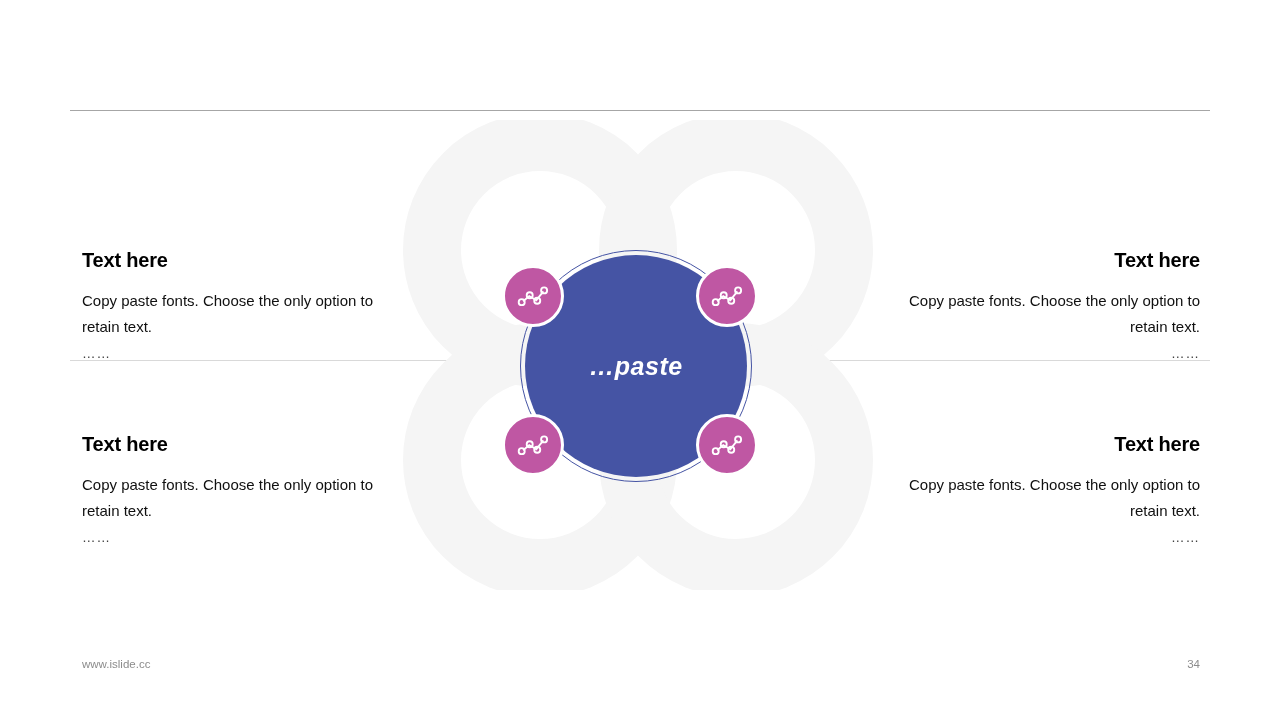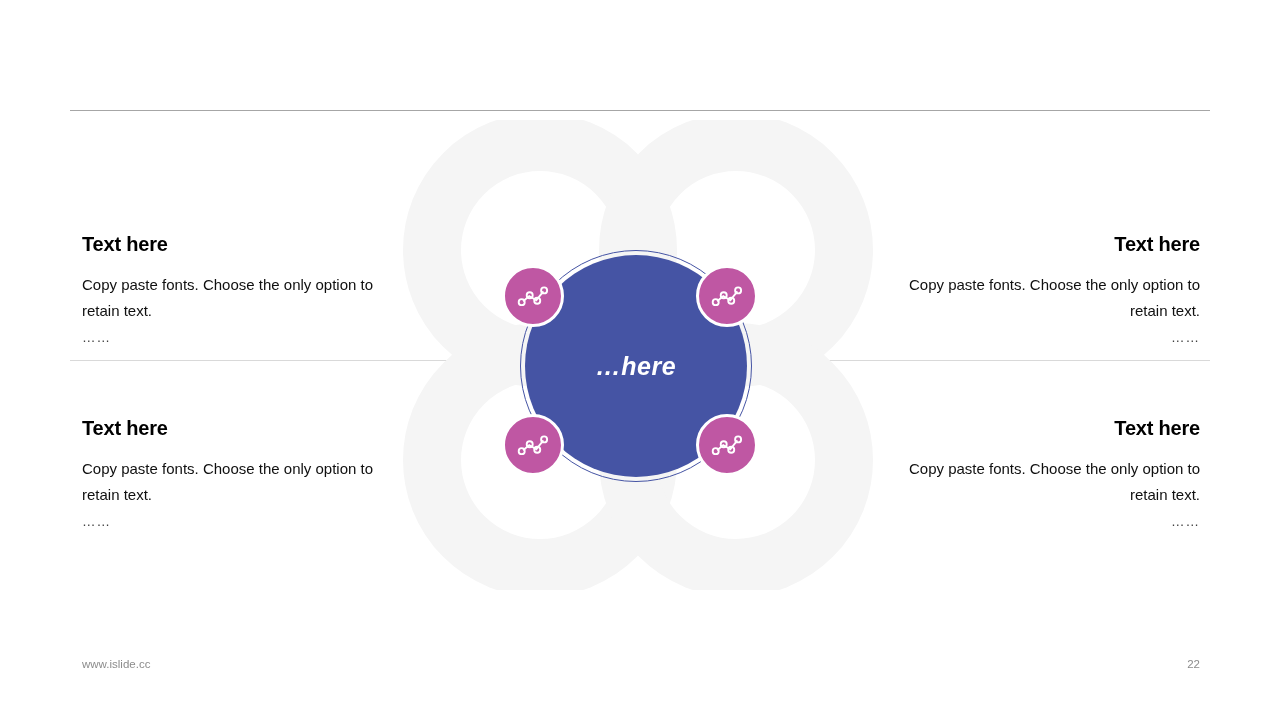--- a/index.html
+++ b/index.html
@@ -101,21 +101,21 @@
     justify-content: center;
   }
   .node.tl { left: 12px;  top: 35px;  }
   .node.tr { left: 206px; top: 35px;  }
   .node.bl { left: 12px;  top: 184px; }
   .node.br { left: 206px; top: 184px; }
 
   .node svg { display: block; }
 
   
-  .tblock { position: absolute; width: 300px; }
+  .tblock { position: absolute; width: 300px; margin-top: 16px; }
 
   .tblock h2 {
     font-size: 20px;
     font-weight: bold;
     color: #000000;
     margin-bottom: 16px;
     letter-spacing: -0.2px;
   }
   .tblock p {
     font-size: 15px;
@@ -172,21 +172,21 @@
       <circle cx="152" cy="340" r="108"></circle>
       <circle cx="348" cy="340" r="108"></circle>
     </g>
   </svg>
 
   <div class="center-graphic">
 
     <div class="core-ring"></div>
 
     <div class="core-disc">
-      <span class="core-label">…here</span>
+      <span class="core-label">…paste</span>
     </div>
 
     <div class="node tl">
       <span>
         <svg viewBox="0 0 34 26" width="32" height="25" aria-hidden="true">
           <g fill="none" stroke="#ffffff" stroke-width="2">
             <path d="M6.5 18 L13 12.5 L20.5 17 L28 7.5"></path>
             <circle cx="5" cy="19" r="3.2"></circle>
             <circle cx="13.5" cy="11.7" r="3.2"></circle>
             <circle cx="21.5" cy="17.5" r="3.2"></circle>
@@ -258,15 +258,15 @@
     <div class="dots">……</div>
   </div>
 
   <div class="tblock right br-block">
     <h2>Text here</h2>
     <p>Copy paste fonts. Choose the only option to retain text.</p>
     <div class="dots">……</div>
   </div>
 
   <div class="footer-url">www.islide.cc</div>
-  <div class="footer-page">22</div>
+  <div class="footer-page">34</div>
 
 </div>
 
 </body></html>

